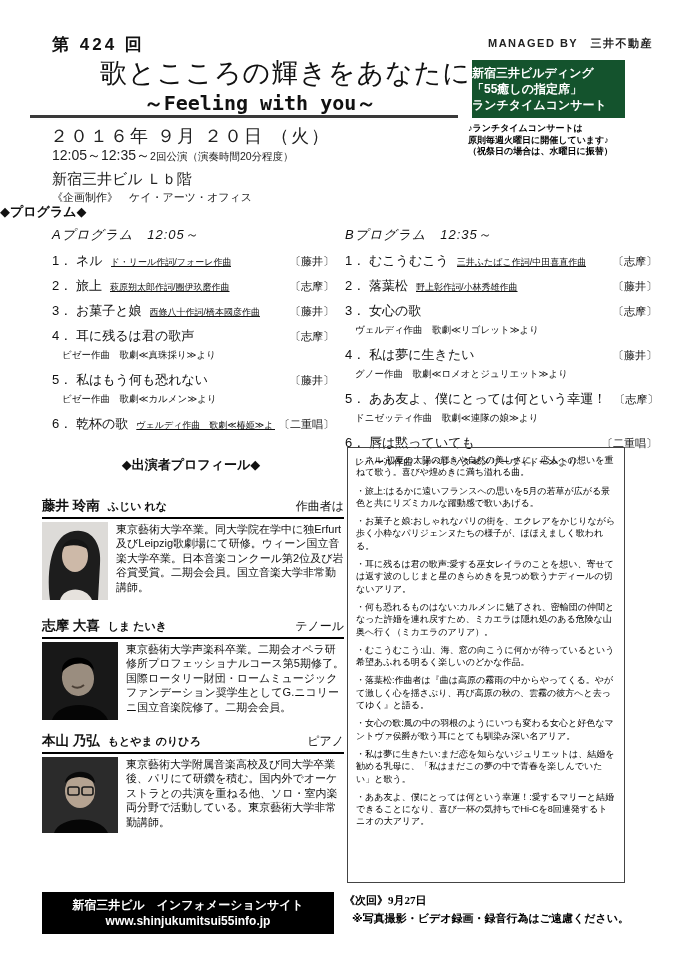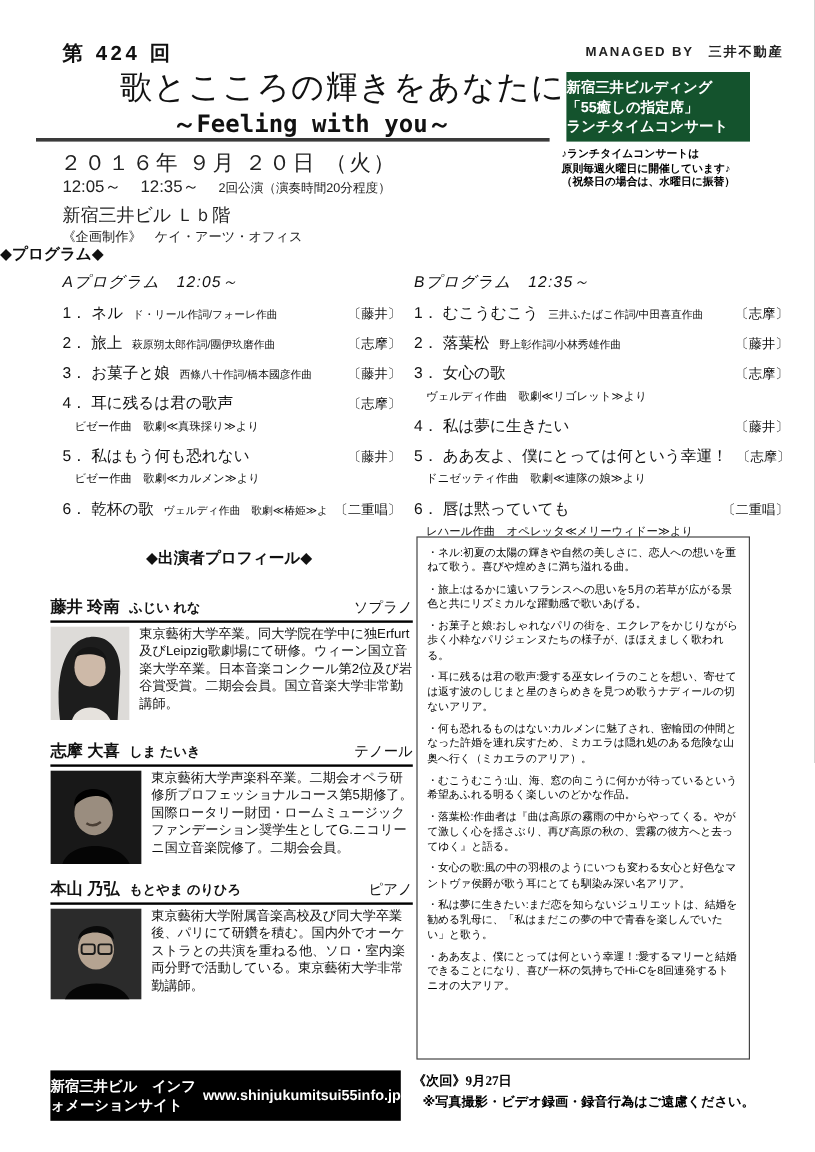--- a/index.html
+++ b/index.html
@@ -17,35 +17,35 @@
   .sub-title{top:90px; left:60px; width:400px; text-align:center;
     font-family:"DejaVu Sans Mono","Liberation Mono",monospace; font-size:20px; font-weight:bold;}
   .venue-box{top:60px; left:472px; width:153px; height:58px; background:#14532d; color:#fff;
     display:flex; flex-direction:column; justify-content:center; align-items:flex-start;
     font-size:12px; line-height:16px; font-weight:bold; text-align:center;}
   .sched-note{top:123px; left:468px; font-size:9px; line-height:11.5px; color:#000; font-weight:bold;}
   .rule{top:115px; left:30px; width:428px; height:3px; background:#3a3a3a;}
 
   
   .date{top:124px; left:50px; font-size:18px; letter-spacing:2px; color:#222;}
-  .times{top:147px; left:52px; display:flex; align-items:baseline; gap:16px; font-size:14px; color:#222;}
+  .times{top:147px; left:52px; display:flex; align-items:baseline; font-size:14px; color:#222;}
   .times .tnote{font-size:10.5px;}
   .venue{top:170px; left:52px; font-size:15px; color:#222;}
   .production{top:190px; left:52px; font-size:11px; color:#222;}
   .prog-heading{top:203px; left:0; width:606px; font-size:13px; font-weight:bold;}
 
   
   .prog-col{top:226px; font-size:13px;}
   .col-a{left:52px; width:282px;}
   .col-b{left:345px; width:312px;}
   .prog-title{font-style:italic; font-size:13px; margin-bottom:8px; letter-spacing:1px;}
   .prog-row{display:flex; align-items:baseline; margin-bottom:7px; white-space:nowrap;}
   .prog-row .no{width:24px; flex:none;}
   .prog-row .ttl{margin-right:8px;}
-  .prog-row .det{font-size:9px; margin-right:4px; overflow:hidden;}
+  .prog-row .det{font-size:9px; margin-right:4px; overflow:hidden;text-decoration:underline;}
   .prog-row .perf{margin-left:auto; font-size:11px; flex:none;}
   .prog-sub{font-size:9.5px; margin:-3px 0 9px 10px; white-space:nowrap;}
 
   
   .prof-heading{top:456px; left:40px; width:302px; text-align:center; font-size:13px; font-weight:bold;}
   .prof-block{left:42px; width:302px;}
   .prof-fujii{top:497px;}
   .prof-shima{top:617px;}
   .prof-moto{top:732px;}
   .prof-head{display:flex; align-items:center; border-bottom:2px solid #000; padding-bottom:2px;}
@@ -58,21 +58,21 @@
 
   
   .note-box{top:447px; left:347px; width:278px; height:436px; border:1px solid #444;
     box-sizing:border-box; padding:6px 8px 0 8px; overflow:hidden;}
   .note-title{text-align:center; font-family:"Liberation Serif","DejaVu Serif",serif;
     font-size:16px; font-weight:bold; margin:2px 0 8px 0; white-space:pre;}
   .note-p{font-size:9px; line-height:12.3px; margin:0 0 6px 0; color:#000;}
 
   
   .site-box{top:892px; left:42px; width:292px; height:42px; background:#000; color:#fff;
-    display:flex; flex-direction:row; justify-content:center; align-items:center;
+    display:flex; flex-direction:column; justify-content:center; align-items:center;
     font-size:12px; line-height:16px; font-weight:bold;}
   .next{top:893px; left:344px; font-family:"Liberation Serif","DejaVu Serif",serif;
     font-size:11px; font-weight:bold; color:#000;}
   .caution{top:911px; left:352px; font-size:11px; font-weight:bold; color:#000;}
 </style>
 </head>
 <body>
 
 <div class="page">
 
@@ -163,41 +163,42 @@
       <span class="no">3．</span>
       <span class="ttl">女心の歌</span>
       <span class="perf">〔志摩〕</span>
     </div>
     <div class="prog-sub">ヴェルディ作曲　歌劇≪リゴレット≫より</div>
     <div class="prog-row">
       <span class="no">4．</span>
       <span class="ttl">私は夢に生きたい</span>
       <span class="perf">〔藤井〕</span>
     </div>
+    <div class="prog-sub">グノー作曲　歌劇≪ロメオとジュリエット≫より</div>
     <div class="prog-row">
       <span class="no">5．</span>
       <span class="ttl">ああ友よ、僕にとっては何という幸運！</span>
       <span class="perf">〔志摩〕</span>
     </div>
     <div class="prog-sub">ドニゼッティ作曲　歌劇≪連隊の娘≫より</div>
     <div class="prog-row">
       <span class="no">6．</span>
       <span class="ttl">唇は黙っていても</span>
       <span class="perf">〔二重唱〕</span>
     </div>
     <div class="prog-sub">レハール作曲　オペレッタ≪メリーウィドー≫より</div>
   </div>
 
   <div class="abs prof-heading">◆出演者プロフィール◆</div>
 
   <div class="abs prof-block prof-fujii">
     <div class="prof-head">
       <span class="p-name">藤井 玲南</span>
       <span class="p-kana">ふじい れな</span>
-      <span class="p-voice">ソプラノ</span>
+      <span class="p-voice">作曲者は</span>
     </div>
     <div class="prof-body">
       <svg class="photo" width="66" height="78" viewBox="0 0 66 78">
         <rect width="66" height="78" fill="#dddbd8"></rect>
         <path d="M8 78 C4 46 10 16 28 10 C48 4 60 20 58 42 L56 78 Z" fill="#1d1d1d"></path>
         <ellipse cx="33" cy="34" rx="13" ry="16" fill="#cdb9a8"></ellipse>
         <path d="M20 26 C24 14 44 14 47 28 C40 22 26 22 20 26 Z" fill="#151515"></path>
         <path d="M18 78 C22 64 44 64 50 78 Z" fill="#e6e2dd"></path>
       </svg>
       <div class="p-bio">東京藝術大学卒業。同大学院在学中に独Erfurt及びLeipzig歌劇場にて研修。ウィーン国立音楽大学卒業。日本音楽コンクール第2位及び岩谷賞受賞。二期会会員。国立音楽大学非常勤講師。</div>

